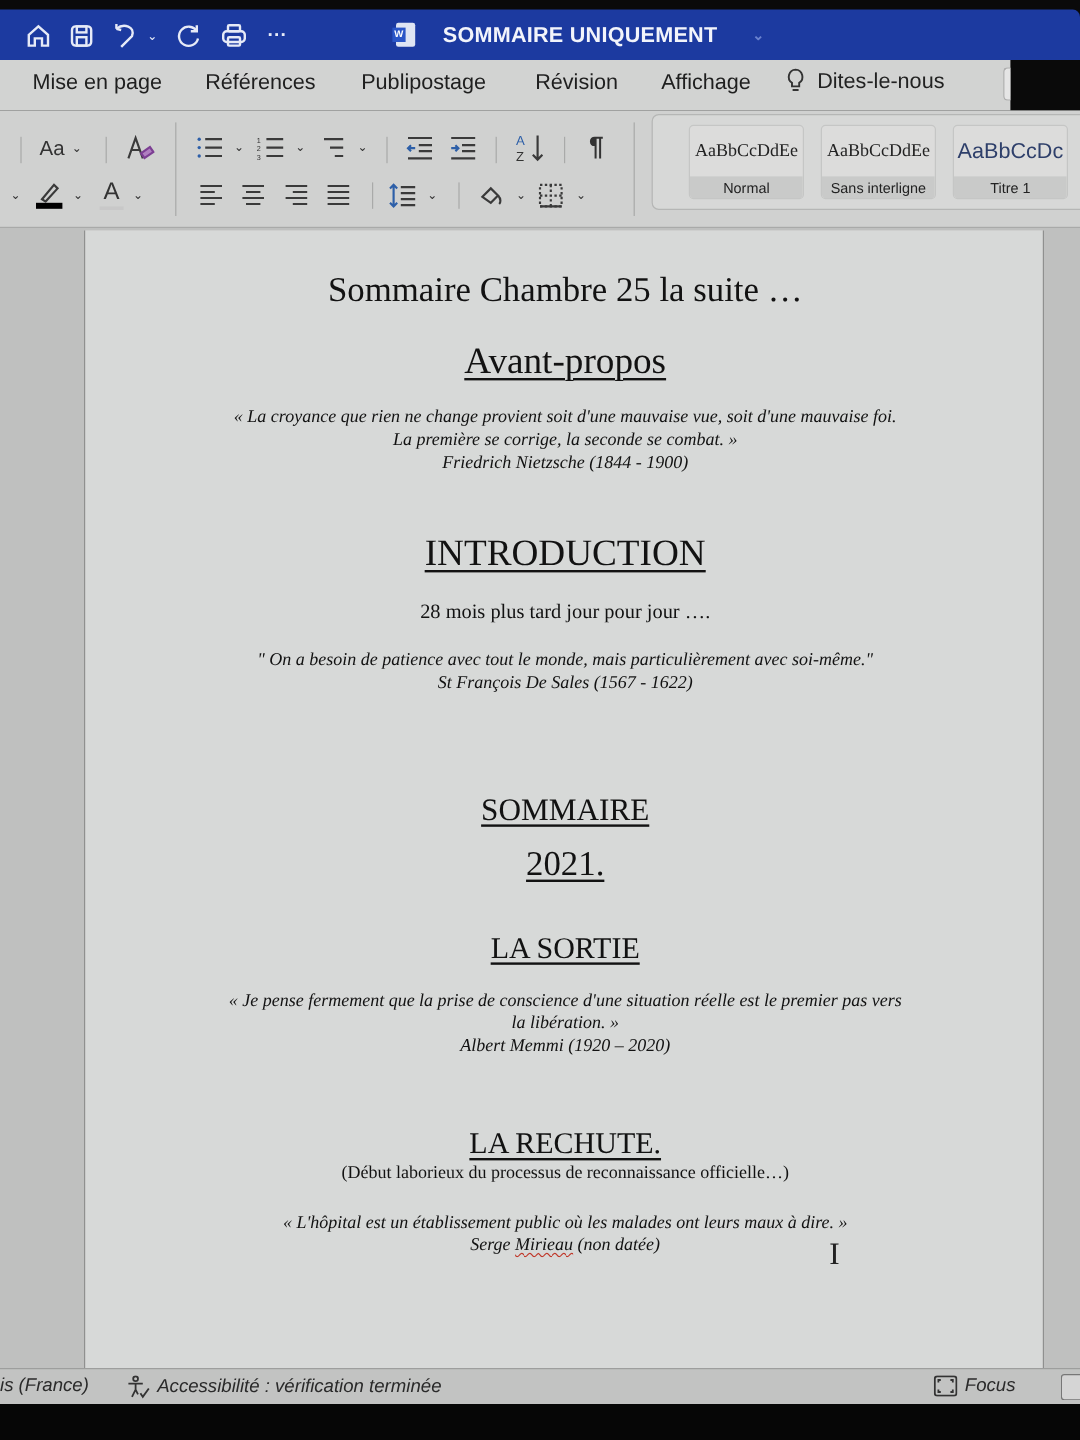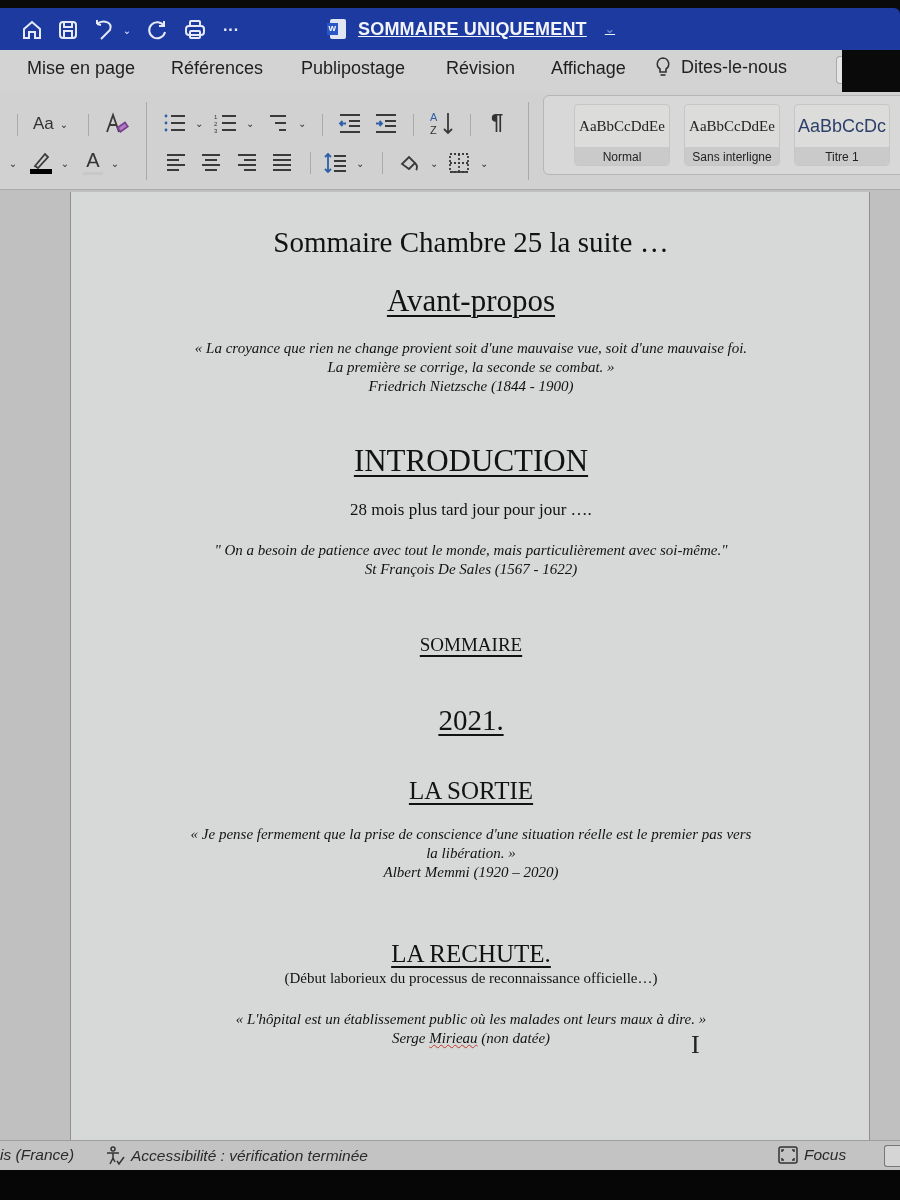--- a/index.html
+++ b/index.html
@@ -4,22 +4,22 @@
 <style>
   * { box-sizing: border-box; margin: 0; padding: 0; }
   html, body { width: 900px; height: 1200px; overflow: hidden; background: #0a0a0a; }
   body { position: relative; font-family: "Liberation Sans", sans-serif; color: #222; }
 
   
   .titlebar { position: absolute; left: 0; top: 8px; width: 900px; height: 42px; background: #1c3aa0;
     border-top-right-radius: 6px; }
   .qa { position: absolute; top: 10px; display: flex; align-items: center; justify-content: center; color: #e8ecf8; }
   .qa svg { stroke: #e6eaf7; fill: none; stroke-width: 2; }
-  .doc-title { position: absolute; left: 330px; top: 8px; height: 26px; display: flex; align-items: center; gap: 12px;
-    color: #f2f4fb; font-weight: bold; font-size: 18px; letter-spacing: 0.2px; text-decoration: underline; }
+  .doc-title { position: absolute; left: 330px; top: 8px; height: 26px; display: flex; align-items: center; gap: 23px;
+    color: #f2f4fb; font-weight: bold; font-size: 18px; letter-spacing: 0.2px; }
   .word-icon { width: 16px; height: 20px; background: #dfe5f3; border-radius: 2px; position: relative; }
   .word-icon::after { content: "W"; position: absolute; left: -3px; top: 4px; width: 11px; height: 12px; font-size: 8px;
     background: #2b56c7; color: #fff; font-weight: bold; text-align: center; line-height: 12px; }
   .title-chev { color: #6b83cf; font-size: 12px; margin-left: 6px; }
 
   
   .tabs { position: absolute; left: 0; top: 50px; width: 842px; height: 42px; background: #d2d3d2; }
   .tab { position: absolute; top: 8px; font-size: 18px; color: #1f1f1f; }
   .tellme { position: absolute; left: 655px; top: 6px; display: flex; gap: 10px; align-items: center; font-size: 18px; }
   .tab-edge { position: absolute; right: 0; top: 6px; width: 6px; height: 28px; border: 1px solid #aaa; border-right: none; border-radius: 4px 0 0 4px; background: #e5e5e5; }
@@ -270,21 +270,21 @@
       <div class="blk" style="top:91px;font-size:31px;"><span class="u">Avant-propos</span></div>
       <div class="blk it" style="top:147px;">« La croyance que rien ne change provient soit d'une mauvaise vue, soit d'une mauvaise foi.</div>
       <div class="blk it" style="top:166px;">La première se corrige, la seconde se combat. »</div>
       <div class="blk it" style="top:185px;">Friedrich Nietzsche (1844 - 1900)</div>
 
       <div class="blk" style="top:251px;font-size:31px;"><span class="u">INTRODUCTION</span></div>
       <div class="blk" style="top:308px;font-size:17px;">28 mois plus tard jour pour jour ….</div>
       <div class="blk it" style="top:349px;">" On a besoin de patience avec tout le monde, mais particulièrement avec soi-même."</div>
       <div class="blk it" style="top:368px;">St François De Sales (1567 - 1622)</div>
 
-      <div class="blk" style="top:442px;font-size:19px;"><span class="u">SOMMAIRE</span></div>
+      <div class="blk" style="top:468px;font-size:26px;"><span class="u">SOMMAIRE</span></div>
       <div class="blk" style="top:512px;font-size:29px;"><span class="u">2021.</span></div>
       <div class="blk" style="top:585px;font-size:25px;"><span class="u">LA SORTIE</span></div>
       <div class="blk it" style="top:633px;">« Je pense fermement que la prise de conscience d'une situation réelle est le premier pas vers</div>
       <div class="blk it" style="top:652px;">la libération. »</div>
       <div class="blk it" style="top:671px;">Albert Memmi (1920 – 2020)</div>
 
       <div class="blk" style="top:748px;font-size:25px;"><span class="u">LA RECHUTE.</span></div>
       <div class="blk" style="top:778px;font-size:15px;">(Début laborieux du processus de reconnaissance officielle…)</div>
       <div class="blk it" style="top:818px;">« L'hôpital est un établissement public où les malades ont leurs maux à dire. »</div>
       <div class="blk it" style="top:837px;">

